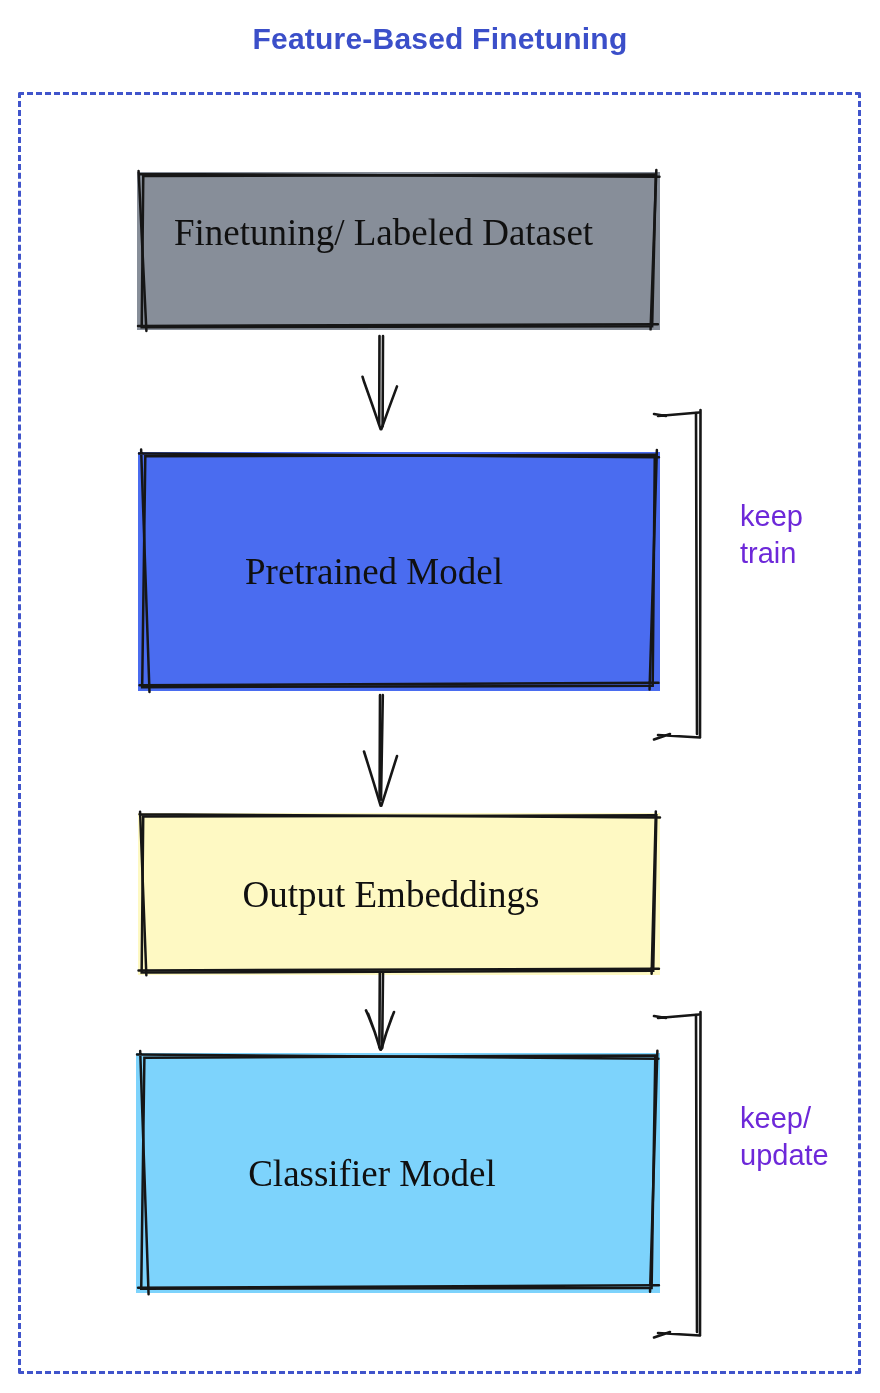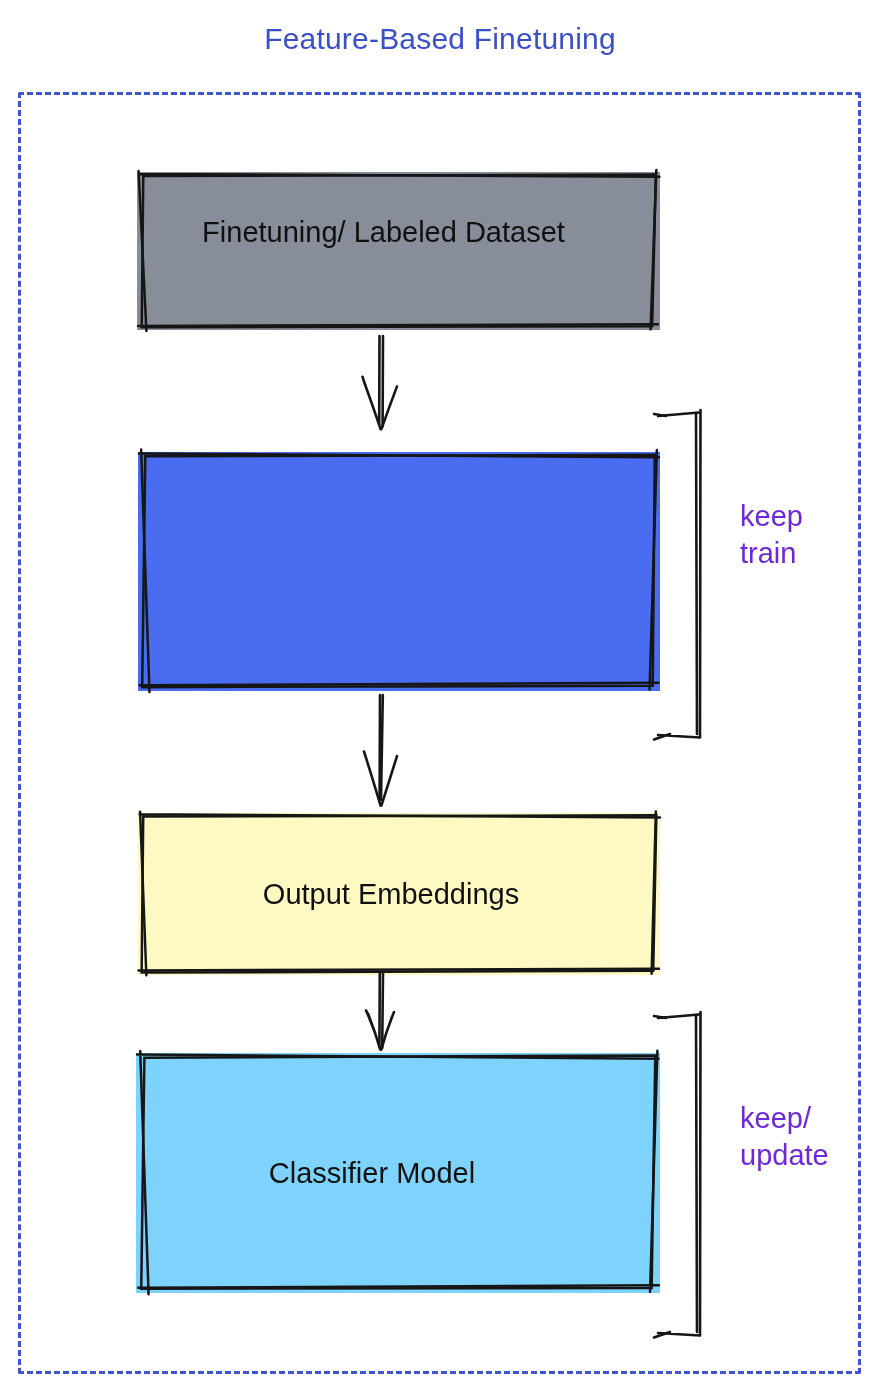--- a/index.html
+++ b/index.html
@@ -3,30 +3,30 @@
 <meta charset="utf-8">
 <style>
   html,body { margin:0; padding:0; background:#ffffff; }
   :root { --ink:#161616; }
   .page {
     position:relative; width:880px; height:1393px; background:#ffffff;
     font-family:"Liberation Sans", sans-serif; overflow:hidden;
   }
   .title {
     position:absolute; top:22px; left:0; width:100%;
-    text-align:center; font-size:30px; font-weight:400; letter-spacing:0.2px;
+    text-align:center; font-size:30px; font-weight:700; letter-spacing:0.2px;
   }
   .frame {
     position:absolute; left:18px; top:92px; width:837px; height:1276px;
     border:3px dashed #4054CB; border-radius:2px;
   }
   .node {
     position:absolute; box-sizing:border-box;
     display:flex; align-items:center; justify-content:center;
-    font-size:29px; color:#101010; text-align:center;
+    font-size:37px; color:#101010; text-align:center;font-family:Liberation Serif, serif;
   }
   .node .sketch {
     position:absolute; left:0; top:0; width:100%; height:100%;
     overflow:visible; pointer-events:none;
   }
   .sketch path, .lineart path {
     fill:none; stroke:var(--ink); stroke-width:2.5; stroke-linecap:round;
     vector-effect:non-scaling-stroke;
   }
   .lineart { position:absolute; overflow:visible; }
@@ -70,20 +70,21 @@
     <path d="M 27,1 L 26.6,94"></path>
     <path d="M 8,48 L 6.5,43 M 8,48 Q 16,71 24.6,97"></path>
     <path d="M 41,53 Q 33,75 25.4,97"></path>
   </svg>
 
   <div class="node" id="node-pretrained" style="background: rgb(74, 108, 240);">
     <svg class="sketch" viewBox="0 0 100 100" preserveAspectRatio="none">
       <path d="M 1.4,1.8 L 99.0,1.2 L 98.6,97.8 L 0.8,98.4 Z"></path>
       <path d="M 0.2,0.6 L 99.8,2.2 M 99.4,-0.8 L 98.0,99.4 M 99.7,96.6 L 0.3,97.6 M 0.6,-1.0 L 2.2,100.4"></path>
     </svg>
+    <span class="node-label">Pretrained Model</span>
   </div>
 
   <svg class="lineart" id="bracket-frozen" viewBox="0 0 56 334" preserveAspectRatio="none">
     <path d="M 44,7 L 45,328"></path>
     <path d="M 48.5,4 L 48,331"></path>
     <path d="M 6,10 L 47,6.5 M 2,8 L 14,10"></path>
     <path d="M 6,329 L 48,331.5 M 2,333.5 L 18,328"></path>
   </svg>
   <div class="annotation" id="label-frozen">
     <span>keep</span>

